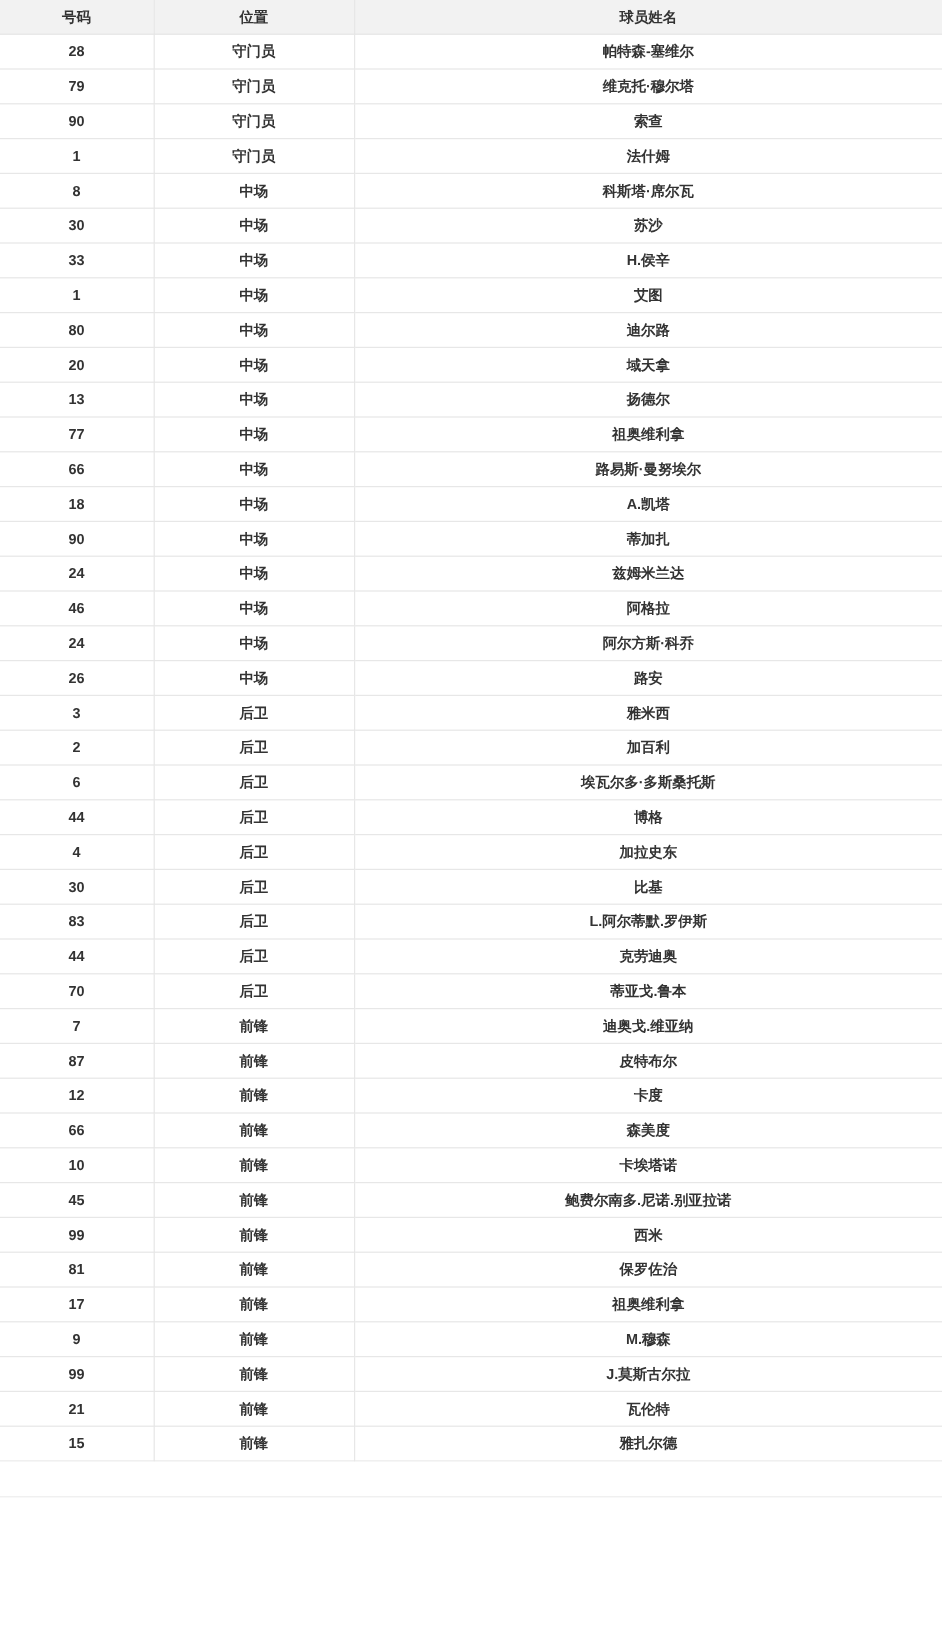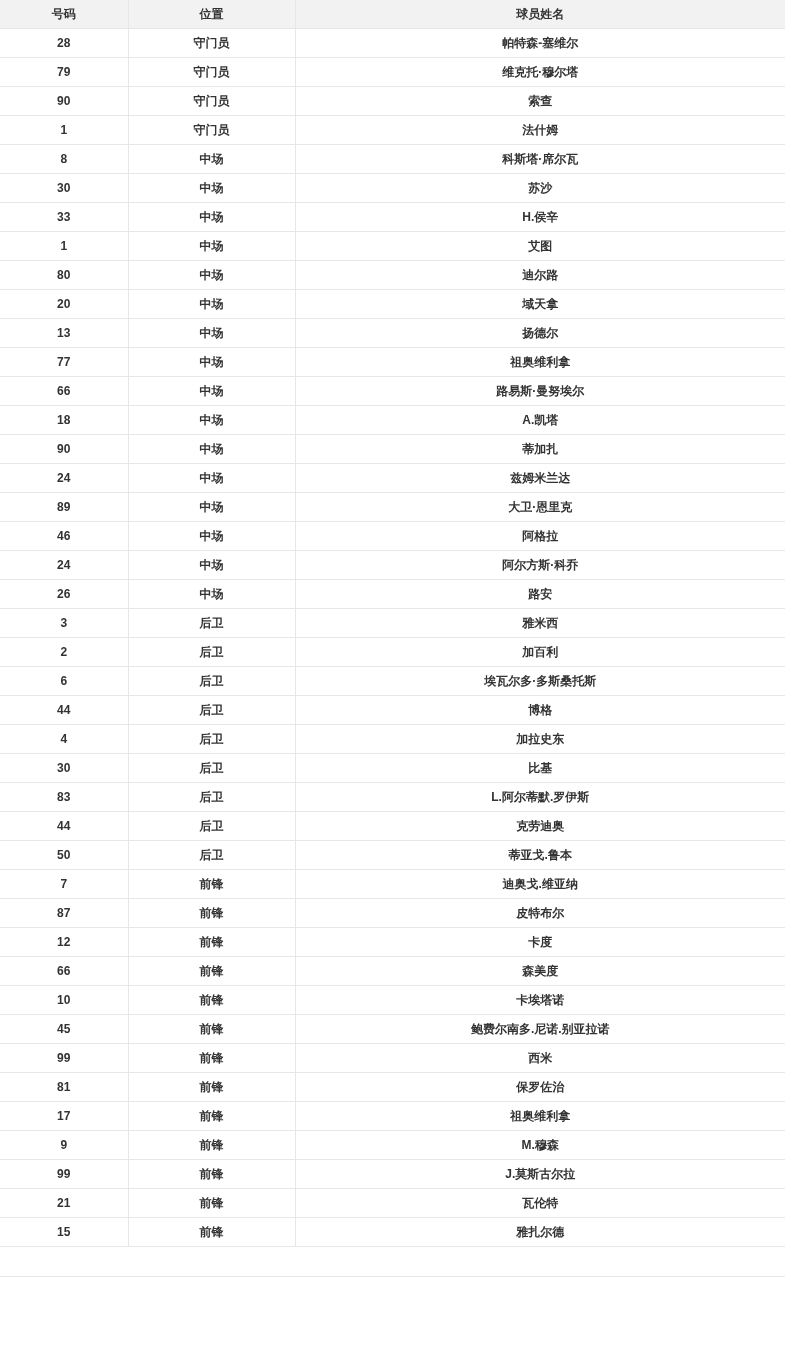--- a/index.html
+++ b/index.html
@@ -151,25 +151,20 @@
           <td>90</td>
           <td>中场</td>
           <td>蒂加扎</td>
         </tr>
         <tr>
           <td>24</td>
           <td>中场</td>
           <td>兹姆米兰达</td>
         </tr>
         <tr>
-          <td>89</td>
-          <td>中场</td>
-          <td>大卫·恩里克</td>
-        </tr>
-        <tr>
           <td>46</td>
           <td>中场</td>
           <td>阿格拉</td>
         </tr>
         <tr>
           <td>24</td>
           <td>中场</td>
           <td>阿尔方斯·科乔</td>
         </tr>
         <tr>
@@ -211,21 +206,21 @@
           <td>83</td>
           <td>后卫</td>
           <td>L.阿尔蒂默.罗伊斯</td>
         </tr>
         <tr>
           <td>44</td>
           <td>后卫</td>
           <td>克劳迪奥</td>
         </tr>
         <tr>
-          <td>50</td>
+          <td>70</td>
           <td>后卫</td>
           <td>蒂亚戈.鲁本</td>
         </tr>
         <tr>
           <td>7</td>
           <td>前锋</td>
           <td>迪奥戈.维亚纳</td>
         </tr>
         <tr>
           <td>87</td>

